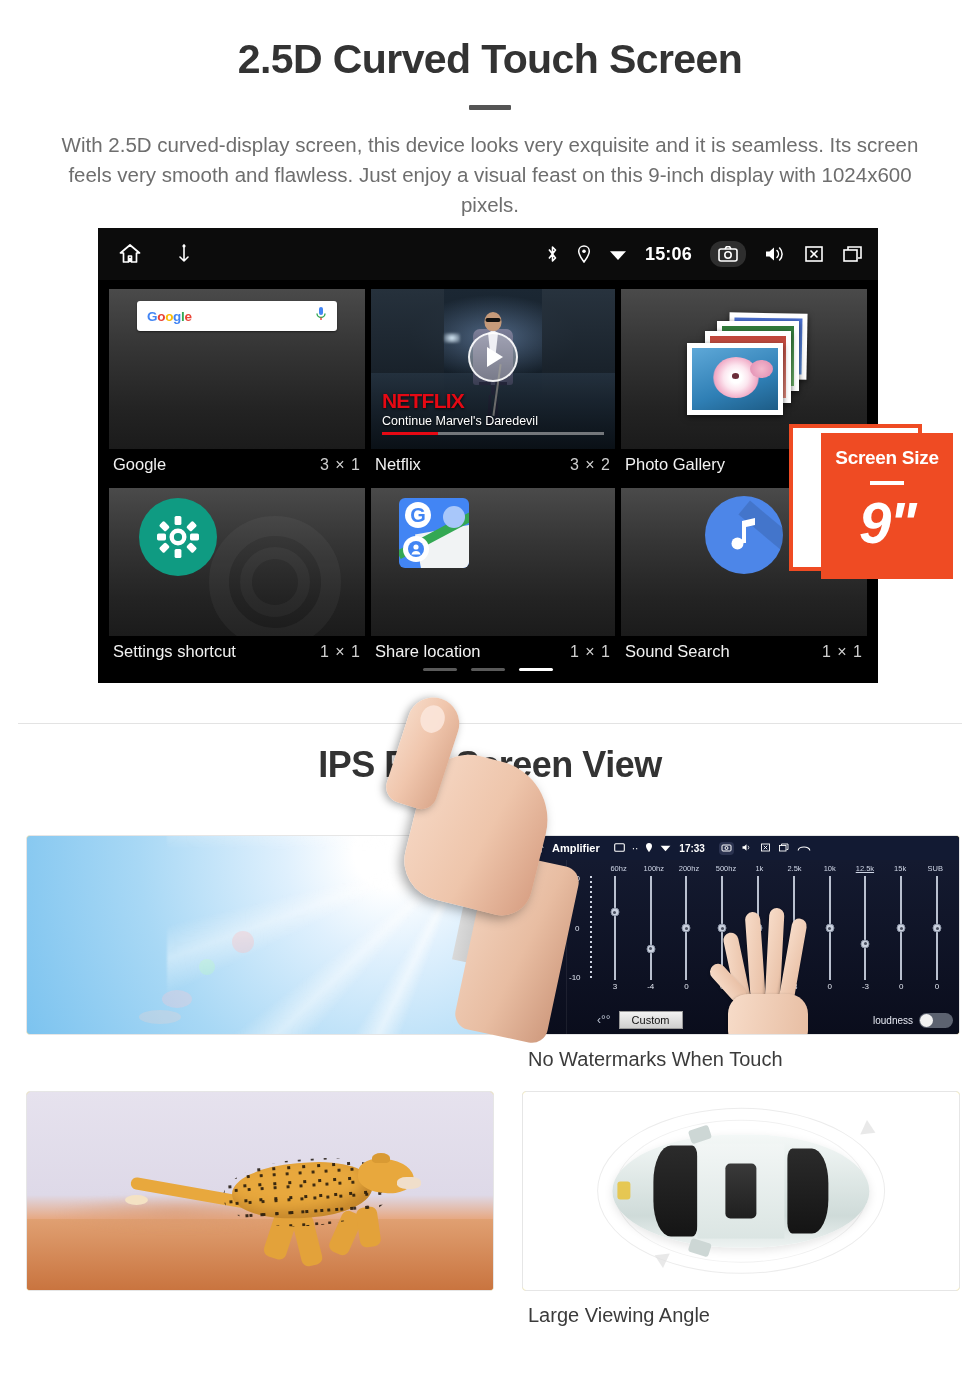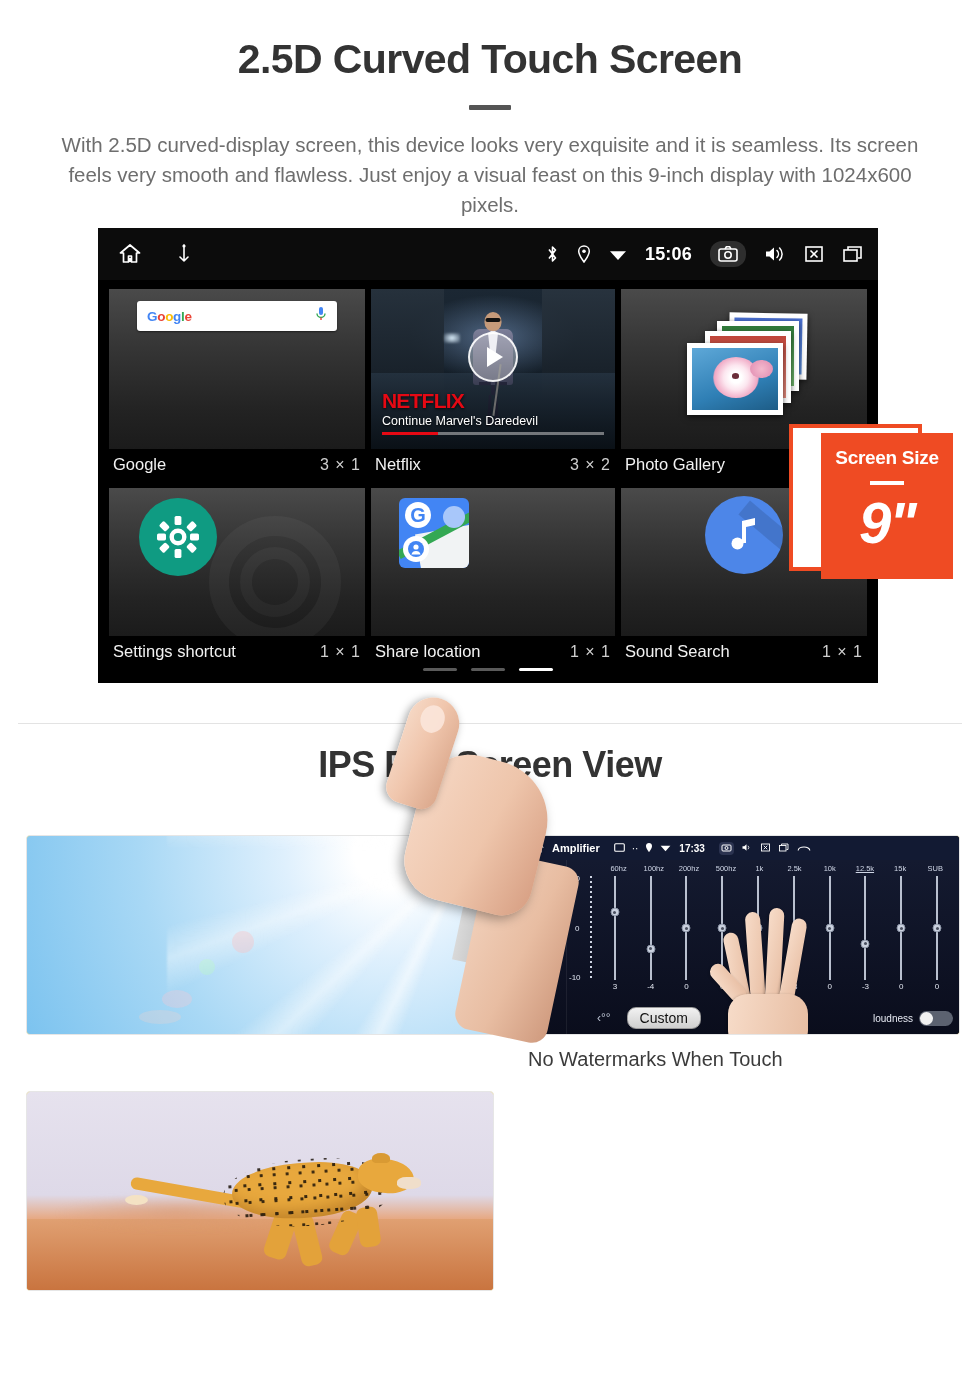--- a/index.html
+++ b/index.html
@@ -273,21 +273,21 @@
   .scale .sm10 { position:absolute; bottom:0; left:-2px; }
   .scale .ticks { position:absolute; left:19px; top:2px; bottom:2px; width:2px;
     background: repeating-linear-gradient(180deg,#cfd5e3 0 2px, transparent 2px 5px); }
   .vals { position:absolute; left:30px; right:4px; top:122px;
     display:flex; justify-content:space-around; color:#e2e6f0; font-size:8px; }
   .vals span { width:12px; text-align:center; }
   .amp-foot { position:absolute; left:30px; right:6px; bottom:5px;
     display:flex; align-items:center; gap:8px; }
   .chev { color:#b9c0cf; font-size:12px; }
   .custom-btn { background:linear-gradient(180deg,#f2f2f2,#cfcfcf); color:#111;
-    font-size:14px; padding:2px 12px; border-radius:9px; border:1px solid #9a9a9a;margin-left:8px; }
+    font-size:11px; padding:2px 12px; border-radius:0; border:1px solid #9a9a9a; }
   .loud { margin-left:auto; display:flex; align-items:center; gap:6px; color:#e6e9f2; font-size:10px; }
   .toggle { width:34px; height:15px; border-radius:8px; background:#5c6270; position:relative; }
   .toggle i { position:absolute; left:1px; top:1px; width:13px; height:13px;
     border-radius:50%; background:#f2f2f2; }
   .amp-hand { position:absolute; left:40%; top:38px; width:92px; height:150px; z-index:5; }
   .amp-hand .p { position:absolute; background:linear-gradient(100deg,#f7dcc9,#e7bda2);
     border-radius:9px; box-shadow:-1px 1px 3px rgba(0,0,0,.3); }
 
   
   .chee { position:absolute; inset:0;
@@ -807,16 +807,36 @@
               <div class="cleg l4"></div>
             <div class="cbody"></div>
             <div class="spots"></div>
             <div class="chead"></div>
               <div class="cear"></div>
               <div class="cmuzzle"></div>
           </div>
         </div>
       </div>
 
+      <div class="card-col">
+        <div class="card-img">
+          <div class="carbox">
+            <div class="ell"></div>
+              <div class="ell2"></div>
+            <div class="arw arw-r"></div>
+            <div class="arw arw-l"></div>
+            <div class="car">
+              <div class="mirrorL"></div>
+                <div class="mirrorR"></div>
+              <div class="glassF"></div>
+              <div class="roof"></div>
+              <div class="sunroof"></div>
+              <div class="glassR"></div>
+              <div class="headl"></div>
+            </div>
+          </div>
+        </div>
+        <div class="card-label">Large Viewing Angle</div>
+      </div>
 
     </div>
   </div>
 </div>
 
 </body></html>

